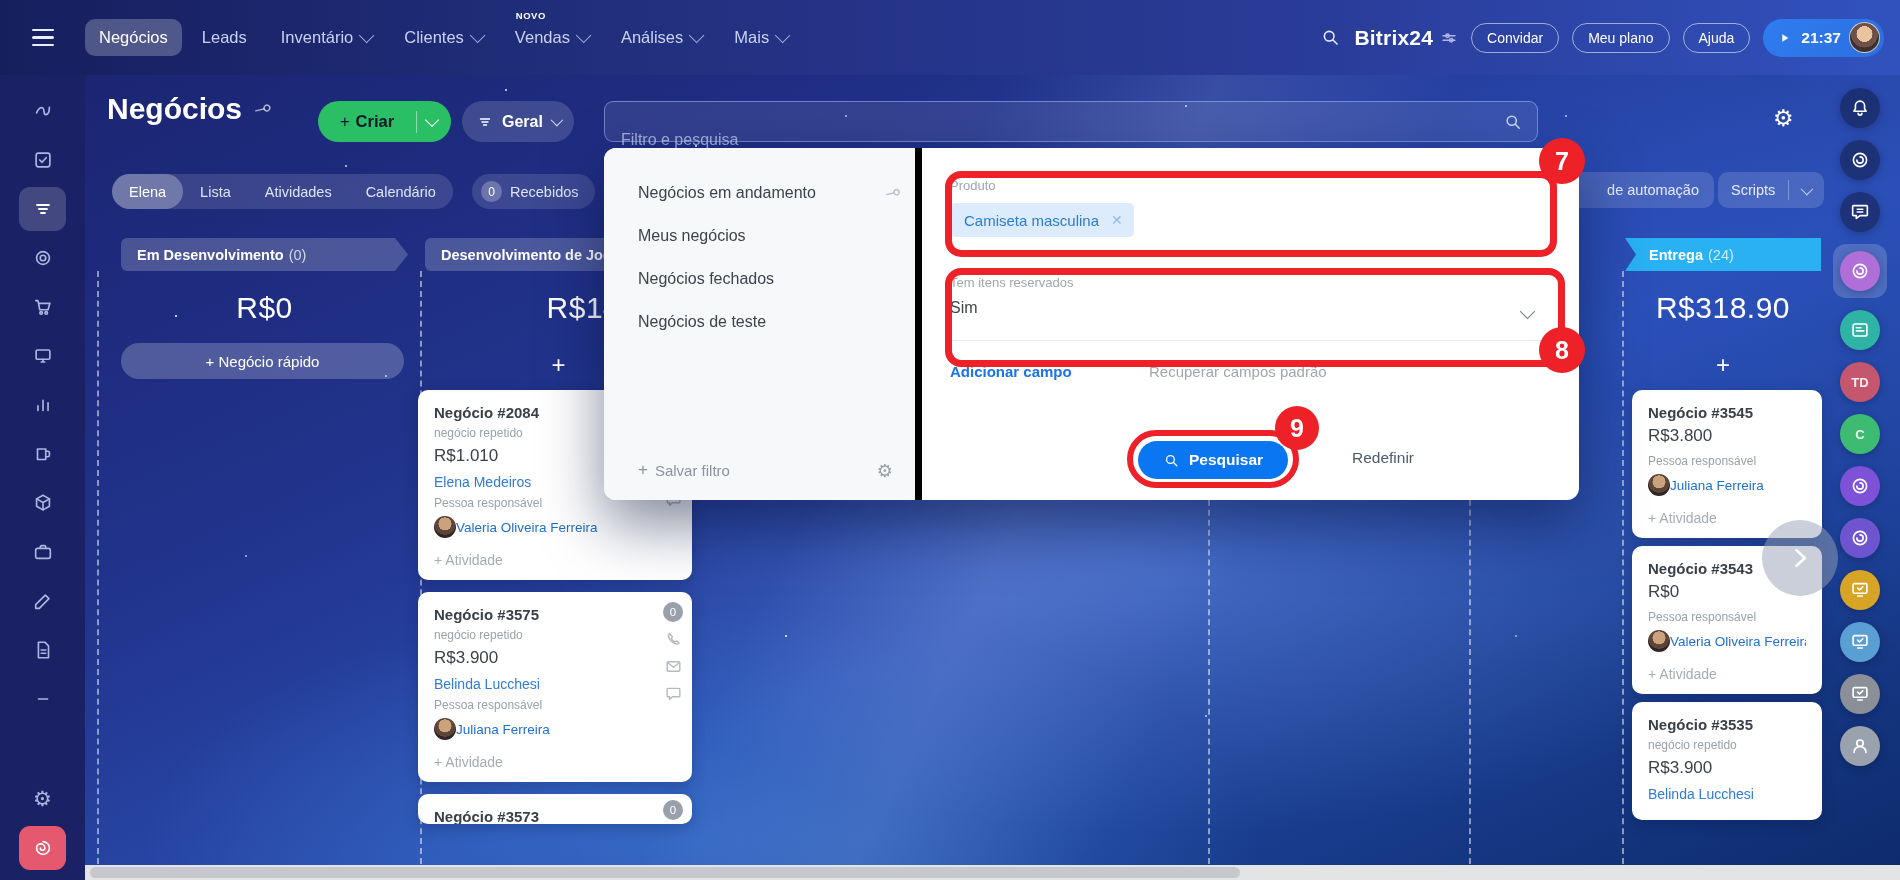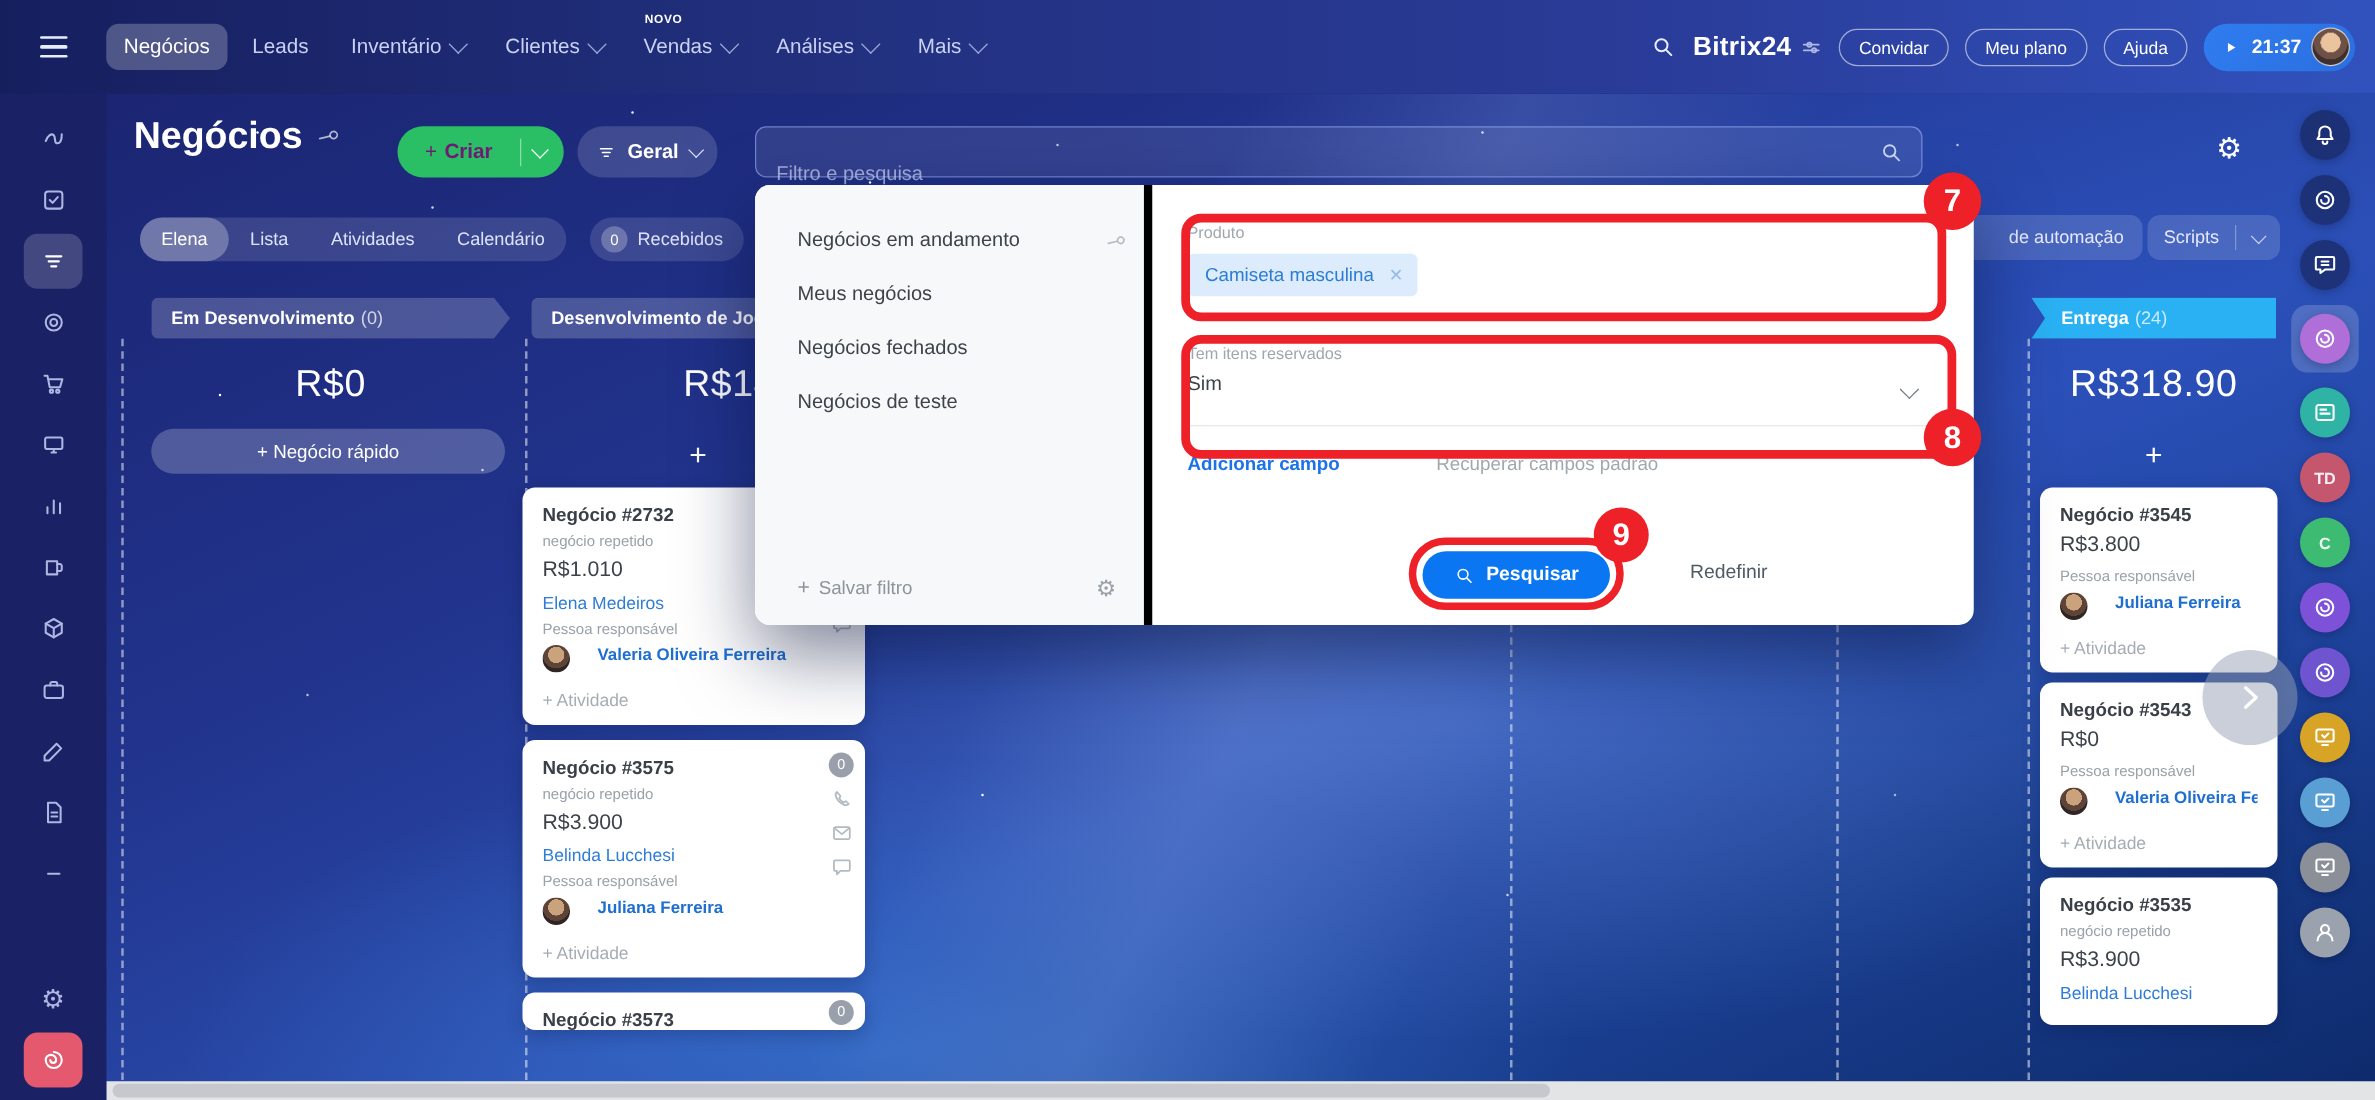--- a/index.html
+++ b/index.html
@@ -51,21 +51,21 @@
     120px 30px #fff, 260px 90px rgba(255,255,255,.8), 420px 14px rgba(255,255,255,.9), 610px 70px #fff,
     760px 40px rgba(255,255,255,.7), 930px 110px #fff, 1100px 30px rgba(255,255,255,.8), 1300px 80px #fff,
     1480px 40px rgba(255,255,255,.7), 90px 240px #fff, 300px 300px rgba(255,255,255,.75), 520px 260px #fff,
     880px 330px rgba(255,255,255,.8), 1240px 420px #fff, 160px 480px rgba(255,255,255,.7), 700px 560px #fff,
     1120px 640px rgba(255,255,255,.75), 380px 660px #fff, 1020px 200px rgba(255,255,255,.9), 1430px 560px rgba(255,255,255,.6); }
 
   
   .page-title { position:absolute; left:22px; top:17px; color:#fff; font-size:30px; font-weight:bold; display:flex; align-items:center; gap:12px; z-index:6; }
   .page-title .pin { color:rgba(255,255,255,.65); display:flex; transform:rotate(35deg); cursor:pointer; }
   .btn-create { position:absolute; left:233px; top:26px; width:133px; height:41px; background:#2abf64; border-radius:21px;
-    display:flex; align-items:center; color:#701a75; z-index:6; cursor:pointer; }
+    display:flex; align-items:center; color:#0f172a; z-index:6; cursor:pointer; }
   .btn-create .lbl { flex:1; text-align:center; font-size:16.5px; font-weight:bold; }
   .btn-create .sep { width:1px; height:22px; background:rgba(255,255,255,.45); }
   .btn-create .chev { width:10px; height:10px; border-right:1.8px solid #fff; border-bottom:1.8px solid #fff; transform:rotate(45deg); margin:-4px 14px 0 10px; }
   .btn-view { position:absolute; left:377px; top:26px; height:41px; padding:0 14px; background:rgba(255,255,255,.15); border-radius:21px;
     display:flex; align-items:center; gap:8px; color:#fff; z-index:6; cursor:pointer; }
   .btn-view .lbl { font-size:16px; font-weight:bold; }
   .btn-view .chev { width:9px; height:9px; border-right:1.7px solid #dfe5ff; border-bottom:1.7px solid #dfe5ff; transform:rotate(45deg) translateY(-2px); }
   .filter-bar { position:absolute; left:519px; top:26px; width:934px; height:41px; background:rgba(255,255,255,.09);
     border:1px solid rgba(165,185,255,.55); border-radius:9px; z-index:6; display:flex; align-items:center; }
   .filter-bar input { flex:1; background:transparent; border:none; outline:none; color:#e7ecff; font-size:16px; padding:0 16px; font-family:inherit;margin-top:36px; }
@@ -104,21 +104,21 @@
   
   .cards-col { position:absolute; display:flex; flex-direction:column; z-index:5; }
   #middle-cards { left:333px; top:315px; width:274px; gap:12px; }
   #right-cards  { left:1547px; top:315px; width:190px; gap:8px; }
   .card { position:relative; background:#fff; border-radius:10px; box-shadow:0 4px 14px rgba(8,18,60,.25); padding:14px 16px 12px; flex:0 0 auto; overflow:hidden; }
   .card .c-title { font-size:15px; font-weight:bold; color:#3b4048; margin-bottom:5px; white-space:nowrap; }
   .card .c-sub { font-size:12px; color:#9aa1a9; margin-bottom:6px; }
   .card .c-amount { font-size:17px; color:#3d424a; margin-bottom:8px; }
   .card .c-client { font-size:14px; color:#2e7cd6; margin-bottom:6px; cursor:pointer; white-space:nowrap; overflow:hidden; }
   .card .c-resp-label { font-size:12px; color:#9aa1a9; margin-bottom:6px; }
-  .card .c-resp { display:flex; gap:22px; margin-bottom:14px; white-space:nowrap; overflow:hidden;font-weight:bold; }
+  .card .c-resp { display:flex; align-items:center; gap:0; margin-bottom:14px; white-space:nowrap; overflow:hidden; }
   .card .c-resp .av { width:22px; height:22px; border-radius:50%; flex:0 0 auto;
     background:radial-gradient(circle at 50% 36%, #caa27c 0 36%, #5d4338 37% 60%, #2f2523 61% 100%); }
   .card .c-resp .nm { font-size:13.5px; color:#1f6fd0; cursor:pointer; }
   .card .c-activity { font-size:14px; color:#a6acb4; cursor:pointer; }
   .card .c-icons { position:absolute; right:9px; display:flex; flex-direction:column; gap:8px; align-items:center; }
   .cicon { color:#b4bac2; display:flex; cursor:pointer; }
   .badge0 { width:20px; height:20px; border-radius:50%; background:#9aa0ab; color:#fff; font-size:11.5px; display:flex; align-items:center; justify-content:center; }
 
   .board-next { position:absolute; left:1677px; top:445px; width:76px; height:76px; border-radius:50%;
     background:rgba(150,160,180,.5); z-index:20; display:flex; align-items:center; justify-content:center; color:#fff; cursor:pointer; }
@@ -404,21 +404,21 @@
     <div class="col-sum" style="left:1540px;width:196px">R$318.90</div>
 
     <div class="quick-add">
         <span>+ Negócio rápido</span>
       </div>
     <div class="col-plus" style="left:340px;width:267px">+</div>
     <div class="col-plus" style="left:1540px;width:196px">+</div>
 
     <div class="cards-col" id="middle-cards">
         <div class="card">
-          <div class="c-title">Negócio #2732</div>
+          <div class="c-title">Negócio #2084</div>
           <div class="c-sub">negócio repetido</div>
           <div class="c-amount">R$1.010</div>
           <div class="c-client">Elena Medeiros</div>
           <div class="c-resp-label">Pessoa responsável</div>
           <div class="c-resp">
             <span class="av"></span>
             <span class="nm">Valeria Oliveira Ferreira</span>
           </div>
           <div class="c-activity">+ Atividade</div>
           <div class="c-icons" style="top:100px">

